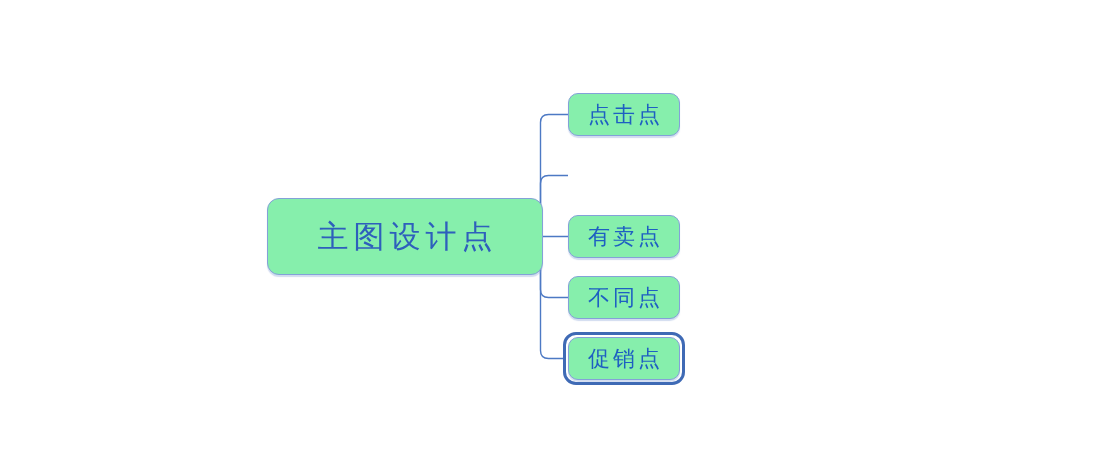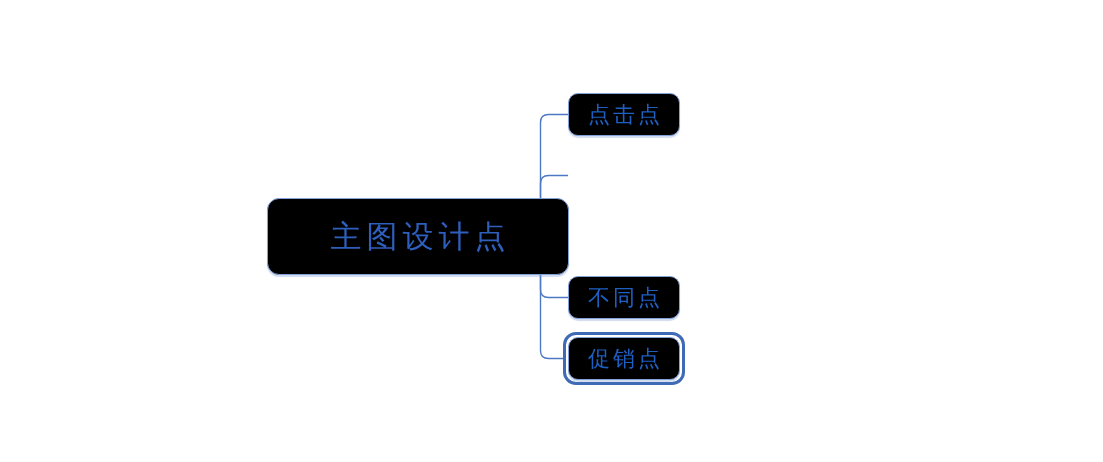--- a/index.html
+++ b/index.html
@@ -30,28 +30,28 @@
   .connectors path {
     fill: none;
     stroke: var(--connector);
     stroke-width: 1.4;
   }
   .node {
     position: absolute;
     display: flex;
     align-items: center;
     justify-content: center;
-    background: #000000;
+    background: #86efac;
     border: 1.5px solid var(--node-border);
     box-shadow: 0 1.5px 1px rgba(126,156,211,0.35);
     cursor: pointer;
   }
   .node.root {
     left: 267px; top: 198px;
-    width: 302px; height: 77px;
+    width: 276px; height: 77px;
     border-radius: 12px;
     color: var(--root-text);
     font-size: 31px;
     letter-spacing: 5px;
     text-indent: 5px; 
   }
   .node.child {
     left: 568px;
     width: 112px; height: 43px;
     border-radius: 10px;
@@ -86,20 +86,23 @@
     <span>主图设计点</span>
   </div>
 
   <div class="selection-ring"></div>
 
   <div class="node child" style="top:93px">
     <span>点击点</span>
   </div>
 
 
+  <div class="node child" style="top:215px">
+    <span>有卖点</span>
+  </div>
 
   <div class="node child" style="top:276px">
     <span>不同点</span>
   </div>
 
   <div class="node child" style="top:337px">
     <span>促销点</span>
   </div>
 
 </div>

